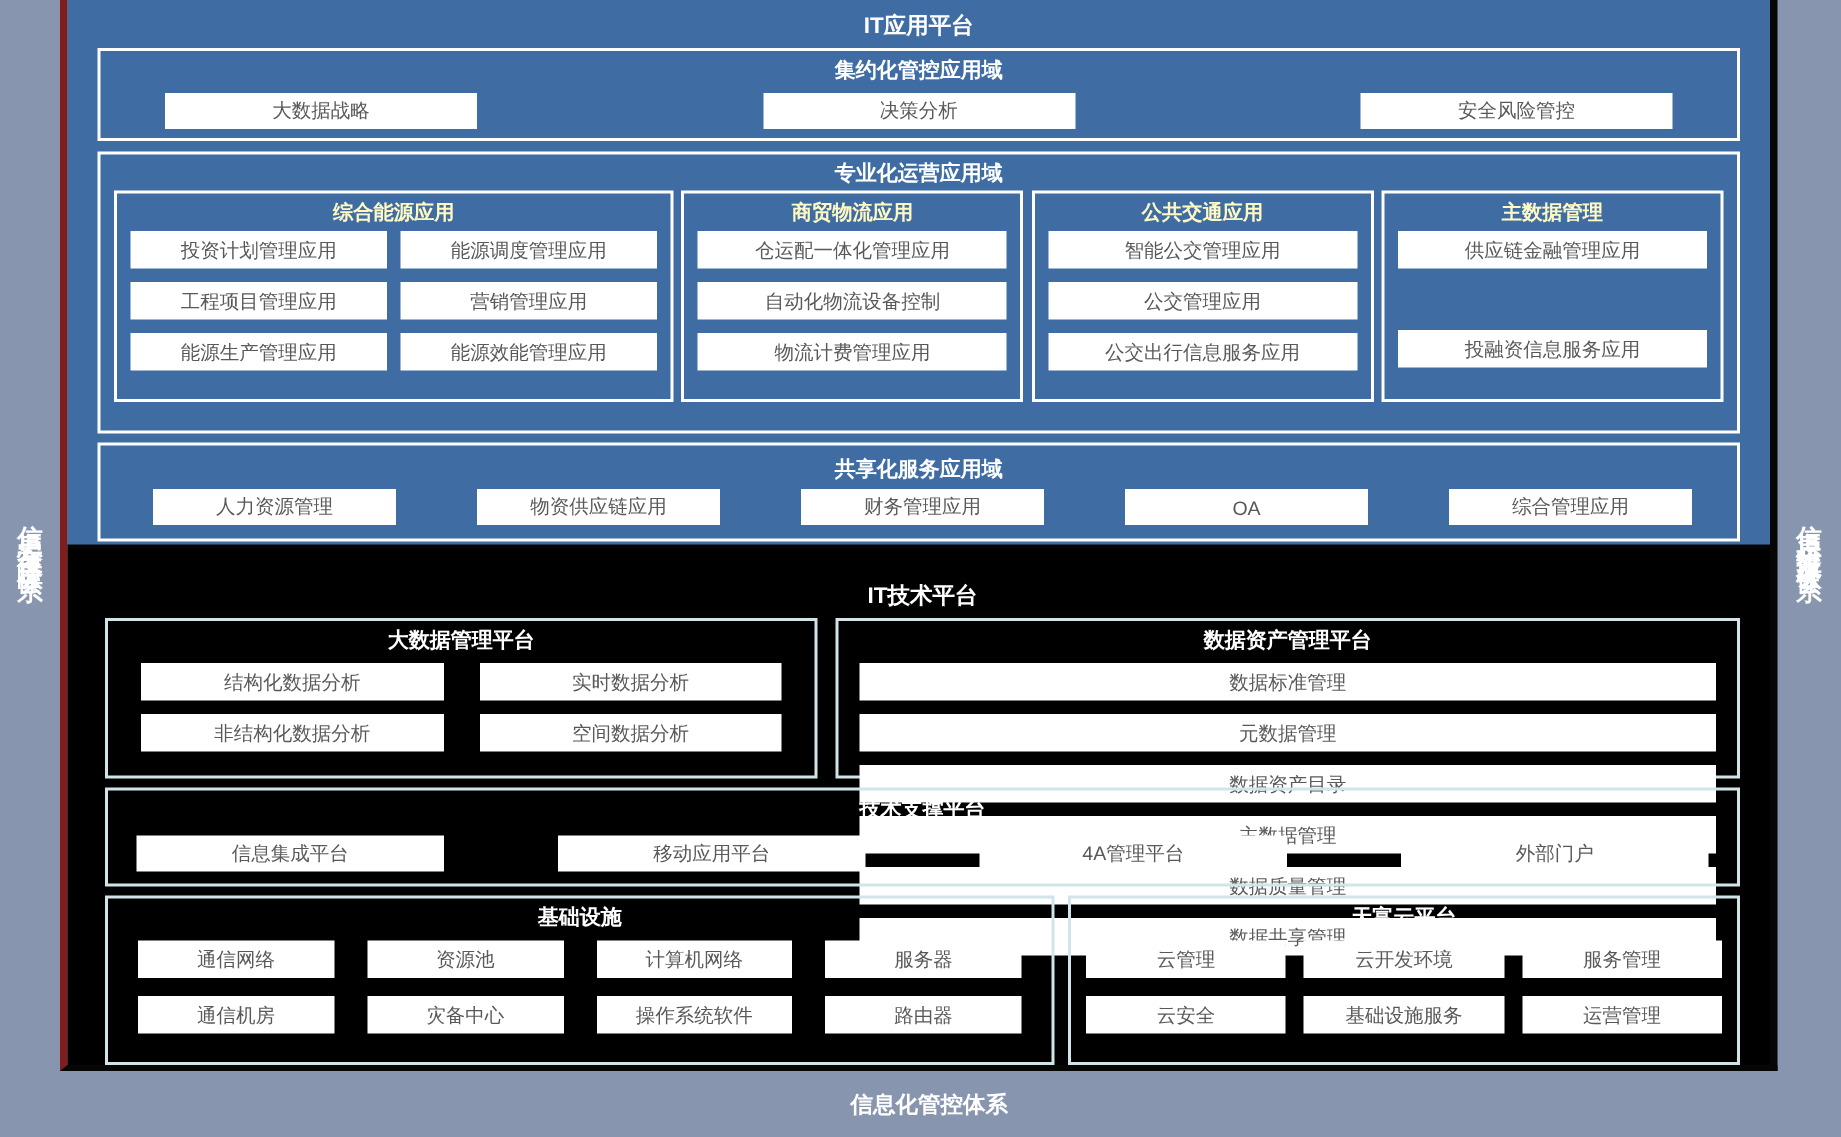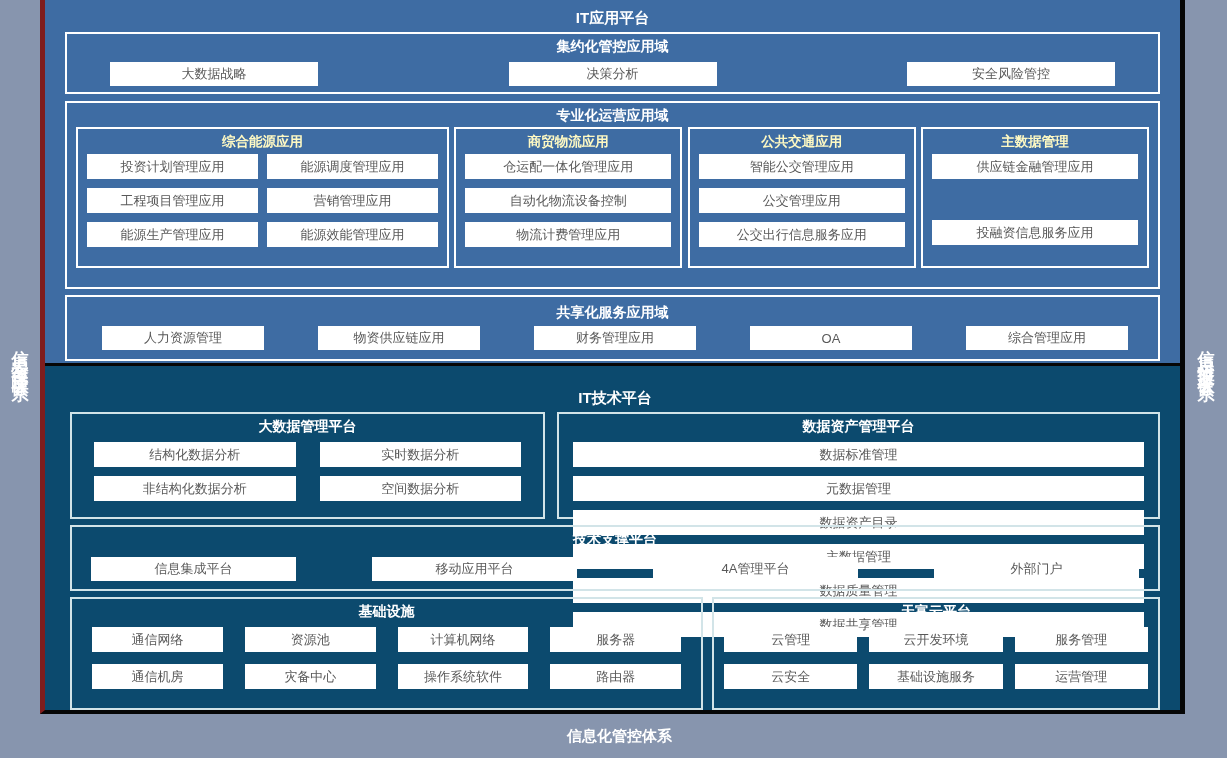--- a/index.html
+++ b/index.html
@@ -67,21 +67,21 @@
   .group.trade, .group.transit, .group.finance { width:228px; }
   .group.finance .g-grid { grid-template-rows:repeat(3,24px); }
   .group.finance .btn:last-child { grid-row:3; }
   .g-grid .btn { height:24px; }
   
   .domain.shared { height:66px; padding-top:3px; }
   .shared-row { display:flex; justify-content:space-between; padding:2px 30px 4px 35px; }
   .shared-row .btn { width:162px; }
   
   .tech-section {
-    flex:1; background:#0c4a6e; padding:20px 20px 0 25px;
+    flex:1; background:#000000; padding:20px 20px 0 25px;
     display:flex; flex-direction:column;
   }
   .tech-box { border:2px solid #d2e4e8; }
   .tech-row { display:flex; justify-content:space-between; flex:none; }
   .row1 { height:107px; }
   .row2 { margin-top:6px; height:66px; }
   .row3 { margin-top:6px; height:113px; }
   .tech-box .domain-title { height:26px; }
   .tb-bigdata { width:475px; }
   .tb-bigdata .g-grid { grid-template-columns:1fr 1fr; padding:2px 22px 0 22px; column-gap:24px; }

